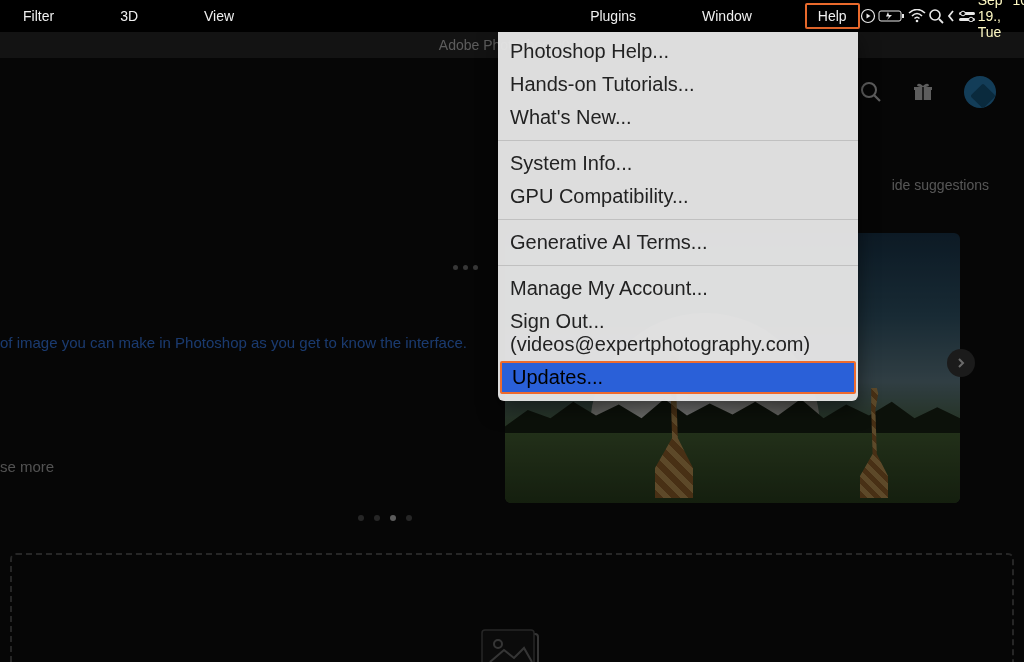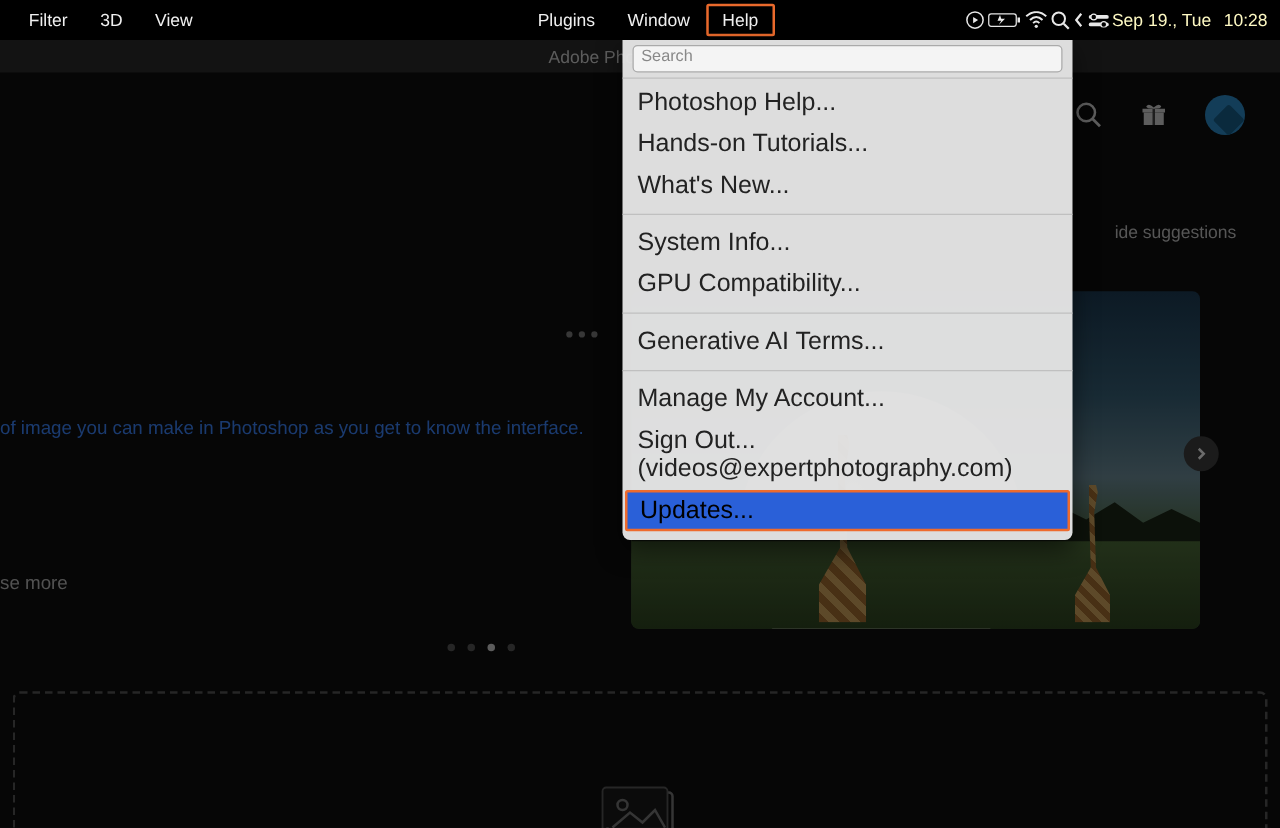--- a/index.html
+++ b/index.html
@@ -18,21 +18,21 @@
     .menubar {
       height: 32px;
       background: #000;
       display: flex;
       align-items: center;
       justify-content: space-between;
       padding: 0 10px;
       position: relative;
       z-index: 10;
     }
-    .menubar-left { display: flex; align-items: center; }
+    .menubar-left { display: flex; align-items: center; gap: 40px; }
     .menu-item {
       padding: 5px 13px;
       font-size: 14px;
       cursor: default;
       color: #f0f0f0;
     }
     .menu-item.highlighted {
       border: 2px solid #ea6a2c;
       padding: 3px 11px;
       border-radius: 2px;
@@ -376,23 +376,20 @@
     <rect x="6" y="6" width="52" height="36" rx="3" stroke="#777" stroke-width="2" fill="none"></rect>
     <rect x="2" y="2" width="52" height="36" rx="3" stroke="#555" stroke-width="1.5" fill="#1a1a1a"></rect>
     <circle cx="18" cy="16" r="4" stroke="#777" stroke-width="2" fill="none"></circle>
     <path d="M10 34 L24 22 L34 30 L44 20 L52 34" stroke="#777" stroke-width="2" fill="none"></path>
   </svg>
 </div>
 
 <div class="dim-overlay"></div>
 
 <div class="dropdown">
-  <div class="search-row">
-    <div class="search-field">Search</div>
-  </div>
   <div class="mgroup">
     <div class="mline">Photoshop Help...</div>
     <div class="mline">Hands-on Tutorials...</div>
     <div class="mline">What's New...</div>
   </div>
   <div class="msep"></div>
   <div class="mgroup">
     <div class="mline">System Info...</div>
     <div class="mline">GPU Compatibility...</div>
   </div>

